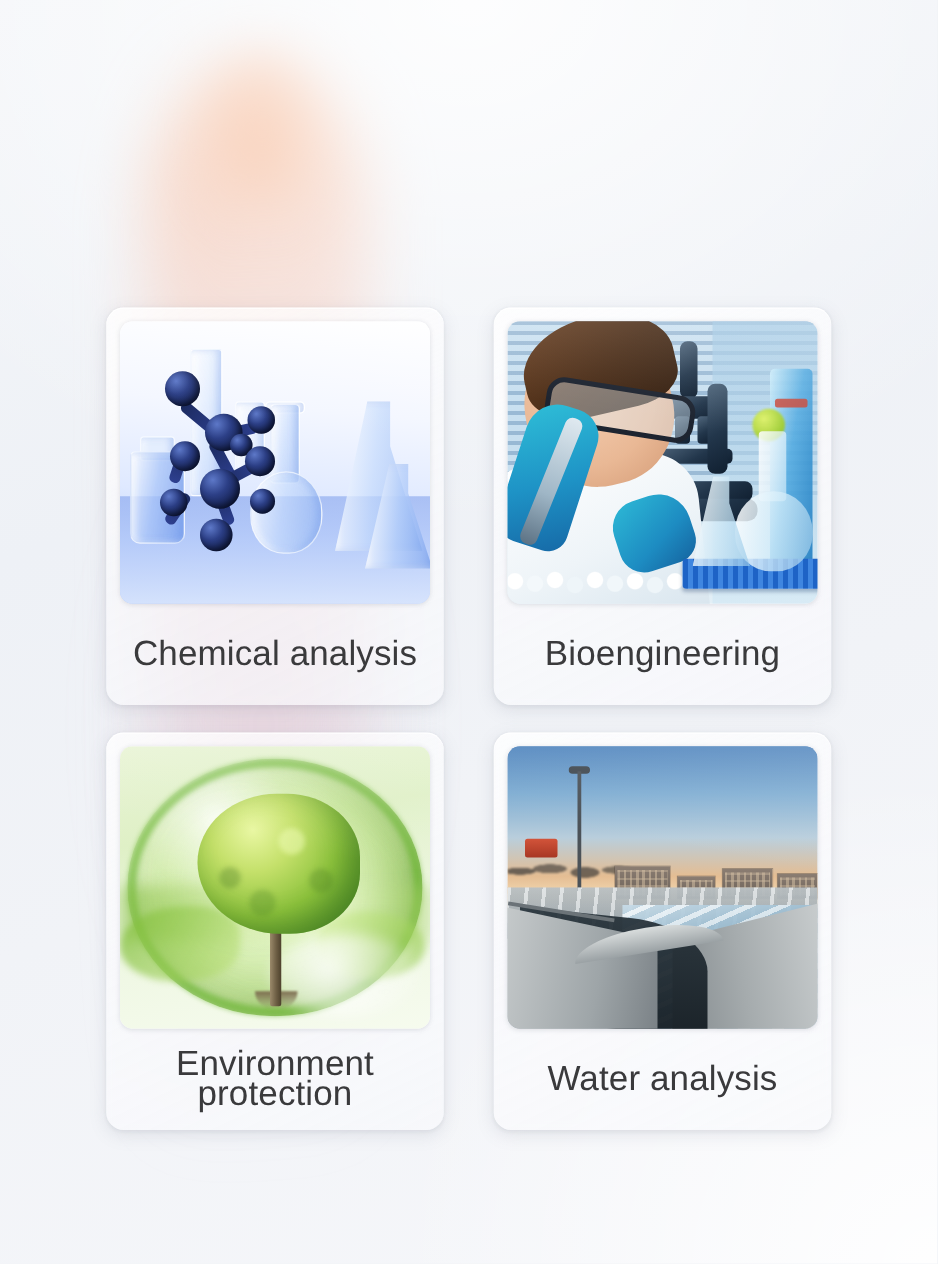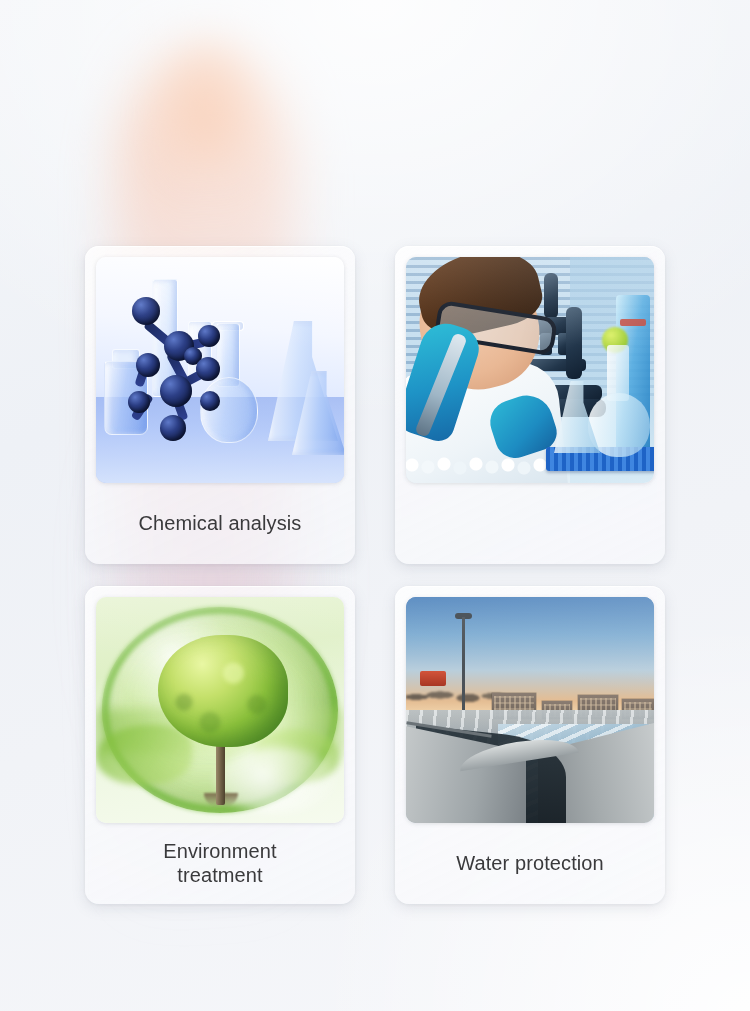--- a/index.html
+++ b/index.html
@@ -162,21 +162,21 @@
     overflow: hidden;
     box-shadow: 0 1px 4px rgba(90,95,110,0.18);
   }
   .card-caption {
     height: 80px;
     display: flex;
     align-items: center;
     justify-content: center;
     text-align: center;
     color: #3a3a3c;
-    font-size: 20px;
+    font-size: 28px;
     line-height: 24px;
     letter-spacing: 0.1px;
     white-space: pre-line;
     padding: 0 6px;
     box-sizing: border-box;
   }
 
   
   .img-chem {
     position: absolute;
@@ -747,39 +747,40 @@
 
           <div class="bio-beads"></div>
           <div class="bio-rack"></div>
           <div class="bio-flask-r-neck"></div>
           <div class="bio-flask-r"></div>
           <div class="bio-flask-e"></div>
 
           <div class="media-sheen"></div>
         </div>
       </div>
+      <div class="card-caption">Bioengineering</div>
     </div>
 
     <div class="card">
       <div class="card-media">
         <div class="img-env">
           <div class="env-sphere"></div>
           <div class="env-sphere-rim"></div>
           <div class="env-band"></div>
           <div class="env-leaf-bl"></div>
           <div class="env-leaf-tr"></div>
           <div class="env-shine"></div>
           <div class="env-roots"></div>
           <div class="env-trunk"></div>
           <div class="env-tree-crown"></div>
           <div class="media-sheen"></div>
         </div>
       </div>
       <div class="card-caption">Environment
-treatment</div>
+protection</div>
     </div>
 
     <div class="card">
       <div class="card-media">
         <div class="img-water">
           <div class="wt-sky"></div>
           <div class="wt-trees"></div>
           <div class="wt-pole-head"></div>
           <div class="wt-pole"></div>
           <div class="wt-sign"></div>
@@ -792,17 +793,17 @@
           <div class="wt-basins"></div>
           <div class="wt-water"></div>
           <div class="wt-wall-right"></div>
           <div class="wt-dark-channel"></div>
           <div class="wt-wall-left"></div>
           <div class="wt-weir"></div>
           <div class="wt-rail"></div>
           <div class="media-sheen"></div>
         </div>
       </div>
-      <div class="card-caption">Water protection</div>
+      <div class="card-caption">Water analysis</div>
     </div>
 
   </div>
 </div>
 
 </body></html>

